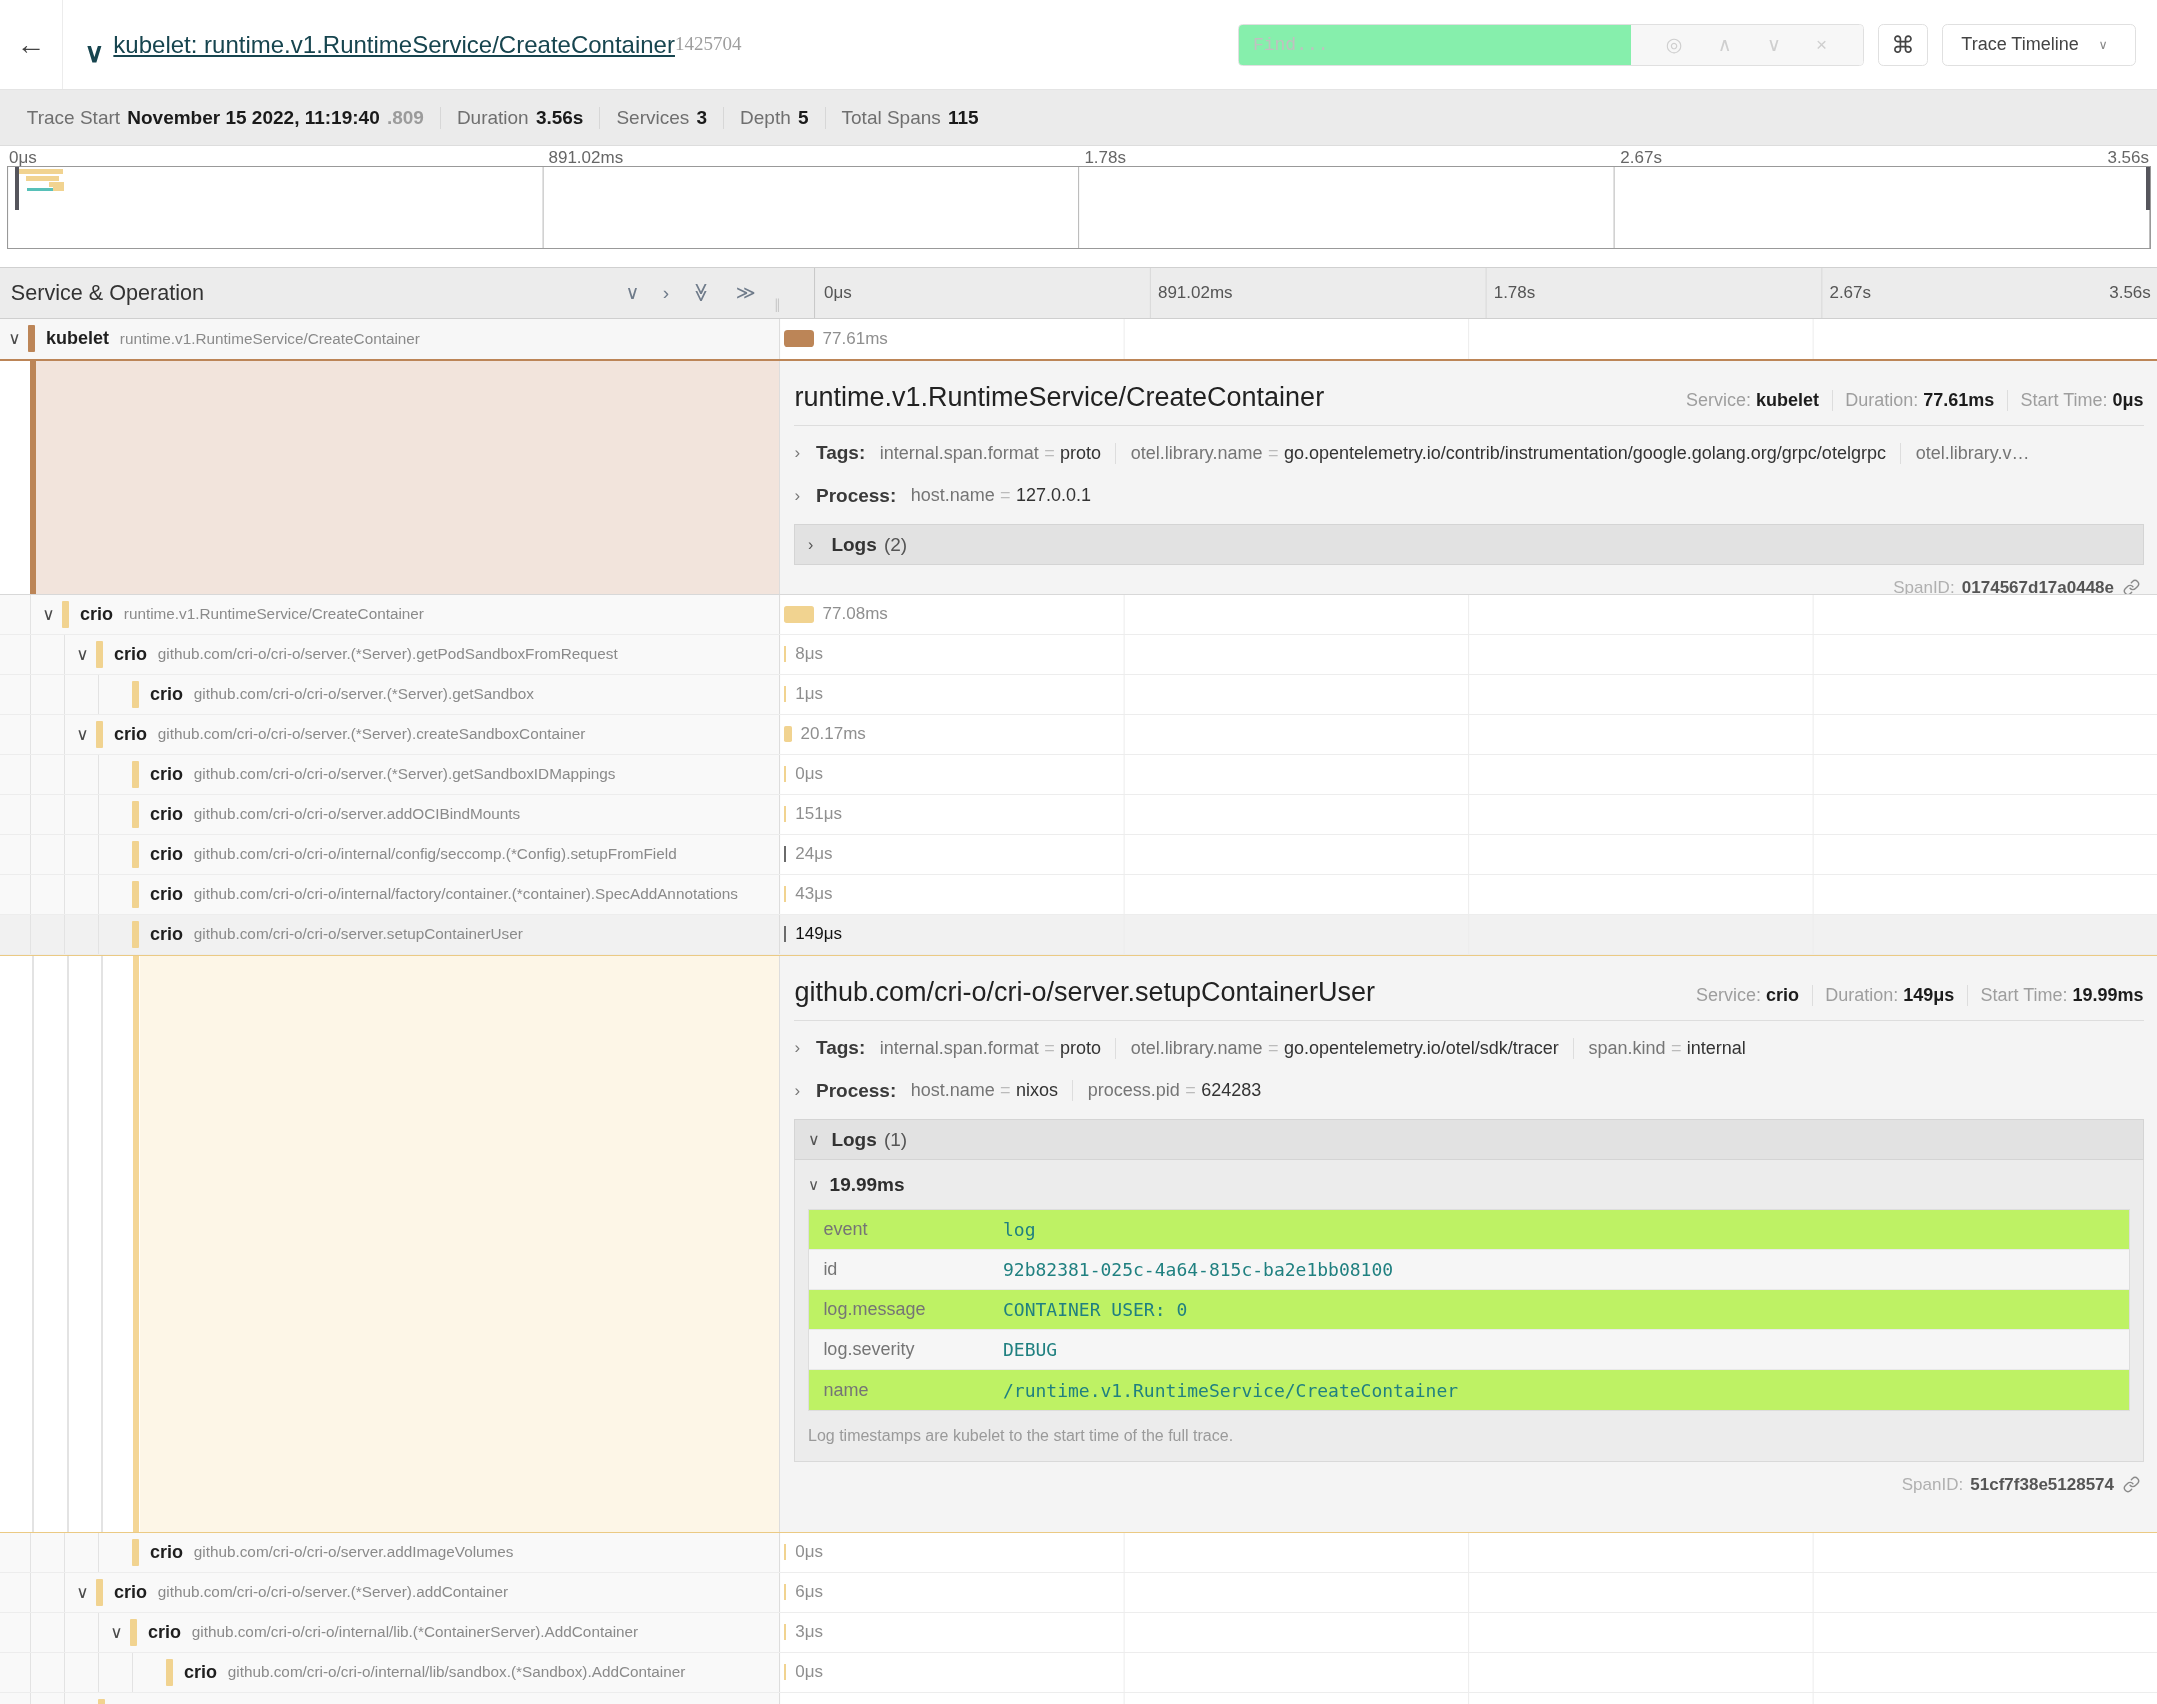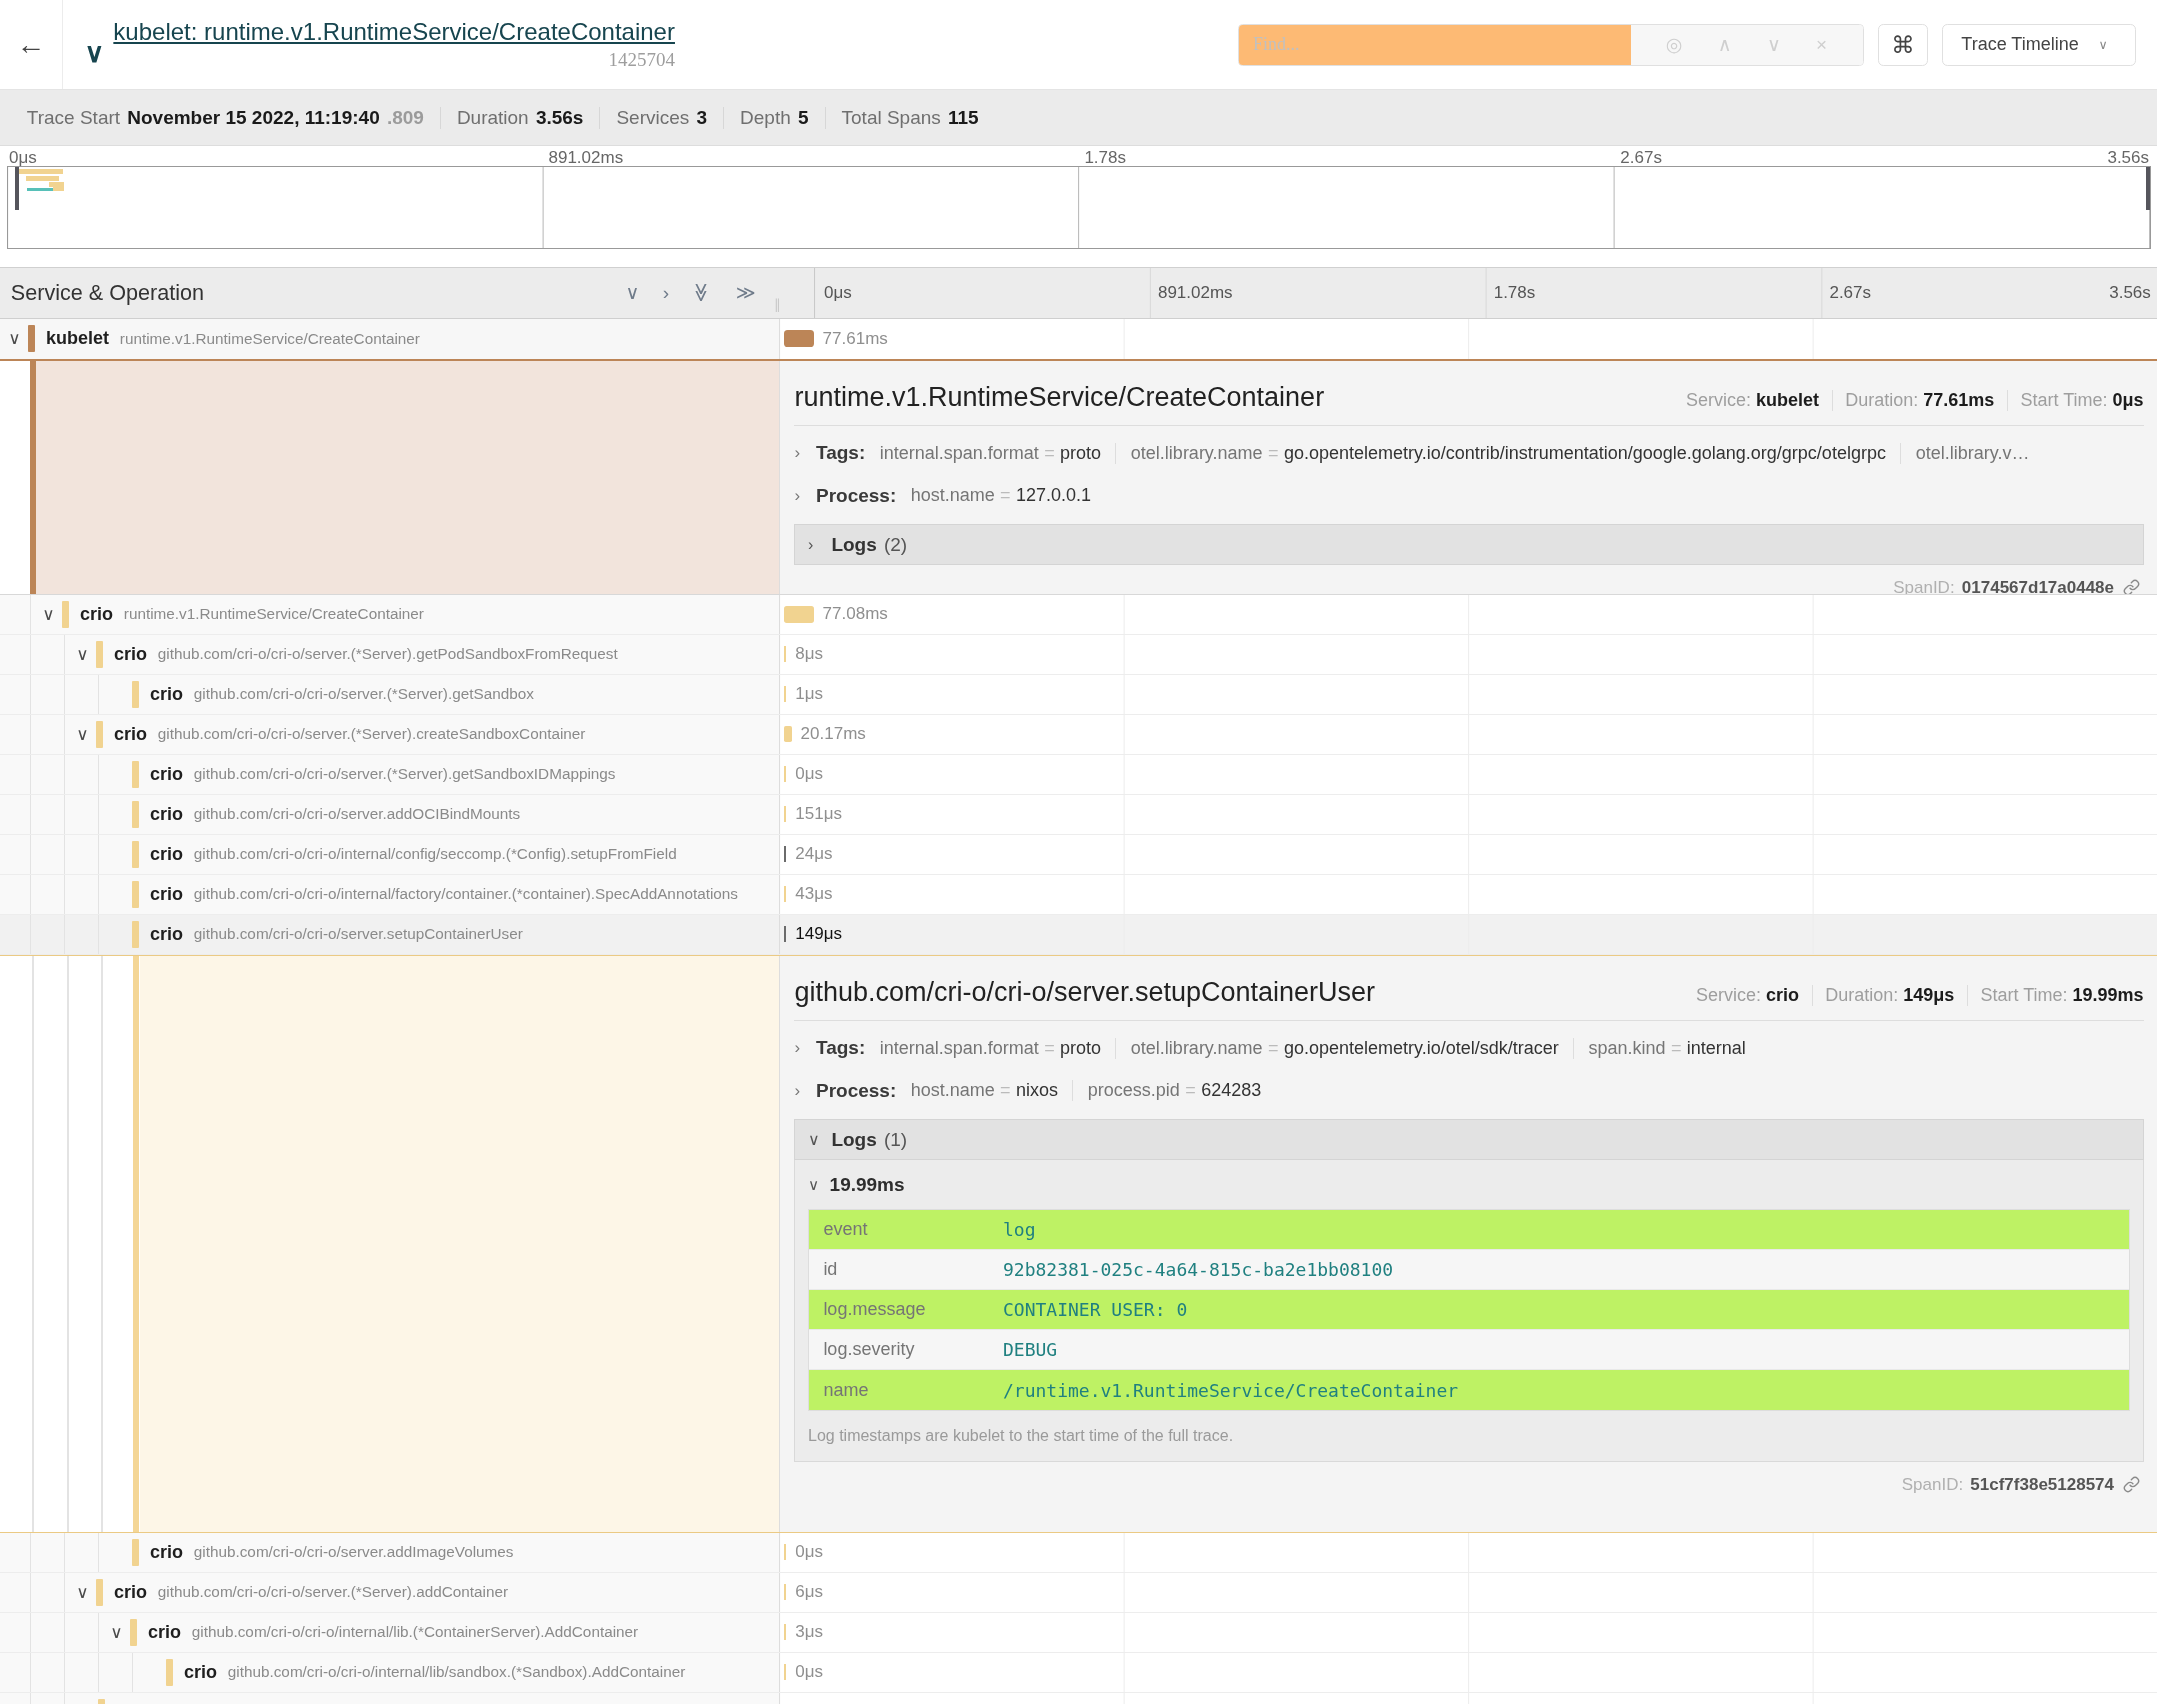--- a/index.html
+++ b/index.html
@@ -4,26 +4,26 @@
 <style>
   * { box-sizing: border-box; margin: 0; padding: 0; }
   html,body { width: 2158px; height: 1705px; overflow: hidden; background: #fff;
     font-family: "Liberation Sans", sans-serif; color: #222; }
 
   
   .hdr { height: 90px; display: flex; align-items: center; border-bottom: 0.9px solid #e4e4e4; background:#fff; }
   .backbox { width: 63px; height: 100%; display:flex; align-items:center; justify-content:center; border-right:0.9px solid #ececec; cursor:pointer; }
   .backbox span { font-size: 29px; color: #444; }
   .titlecaret { font-size: 27px; font-weight: 700; color: var(--link,#17454f); margin: 16px 9px 0 21.6px; }
-  .titleblock { display:flex; flex-direction:column;align-items:flex-end; }
+  .titleblock { display:flex; flex-direction:row; }
   .ttl { font-size: 24px; font-weight: 500; color: var(--link,#17454f); text-decoration: underline; cursor:pointer; }
   .tid { font-size: 19px; color: #9e9e9e; margin-top: 2.7px; font-family: Liberation Serif, serif; }
   .hspacer { flex: 1; }
   .findwrap { display:flex; height: 42px; border: 0.9px solid #e0e0e0; border-radius: 4.5px; overflow:hidden; }
-  .findinput { width: 392px; border: none; outline: none; padding: 0 14.4px; font-size: 18px; font-family:Liberation Serif, serif; color:#555; background:#fdba74; }
+  .findinput { width: 392px; border: none; outline: none; padding: 0 14.4px; font-size: 18px; font-family:Liberation Mono, monospace; color:#555; background:#86efac; }
   .findinput::placeholder { color: #c0c0c0; }
   .findicons { width: 232px; background: #f7f7f7; display:flex; align-items:center; justify-content:space-evenly; }
   .findicons span { color: #cfcfcf; font-size: 19px; cursor: pointer; }
   .kbdbtn { width: 50px; height: 42px; border:0.9px solid #e0e0e0; border-radius: 5.4px; margin-left: 14.4px;
     display:flex; align-items:center; justify-content:center; font-size: 23.4px; color:#444; cursor:pointer; background:#fff; }
   .ttbtn { height: 42px; border:0.9px solid #e0e0e0; border-radius: 5.4px; margin: 0 22.5px 0 14.4px; padding: 0 18px;
     display:flex; align-items:center; font-size: 18px; color:#444; cursor:pointer; background:#fff; }
   .ttbtn .caret { font-size: 12.6px; color:#888; margin-left: 10.8px; }
 
   

